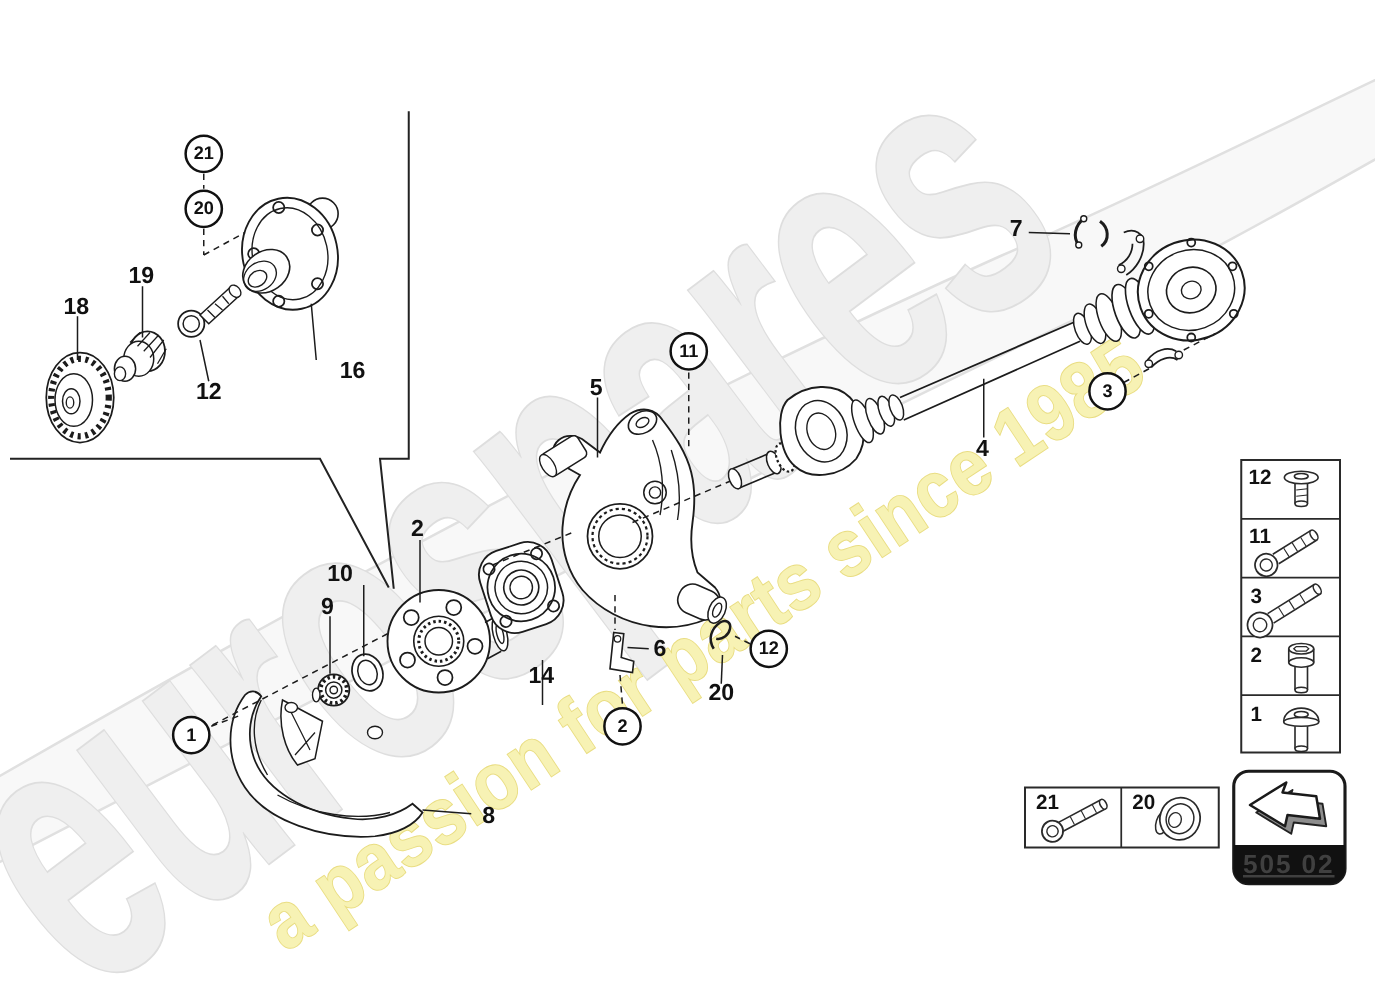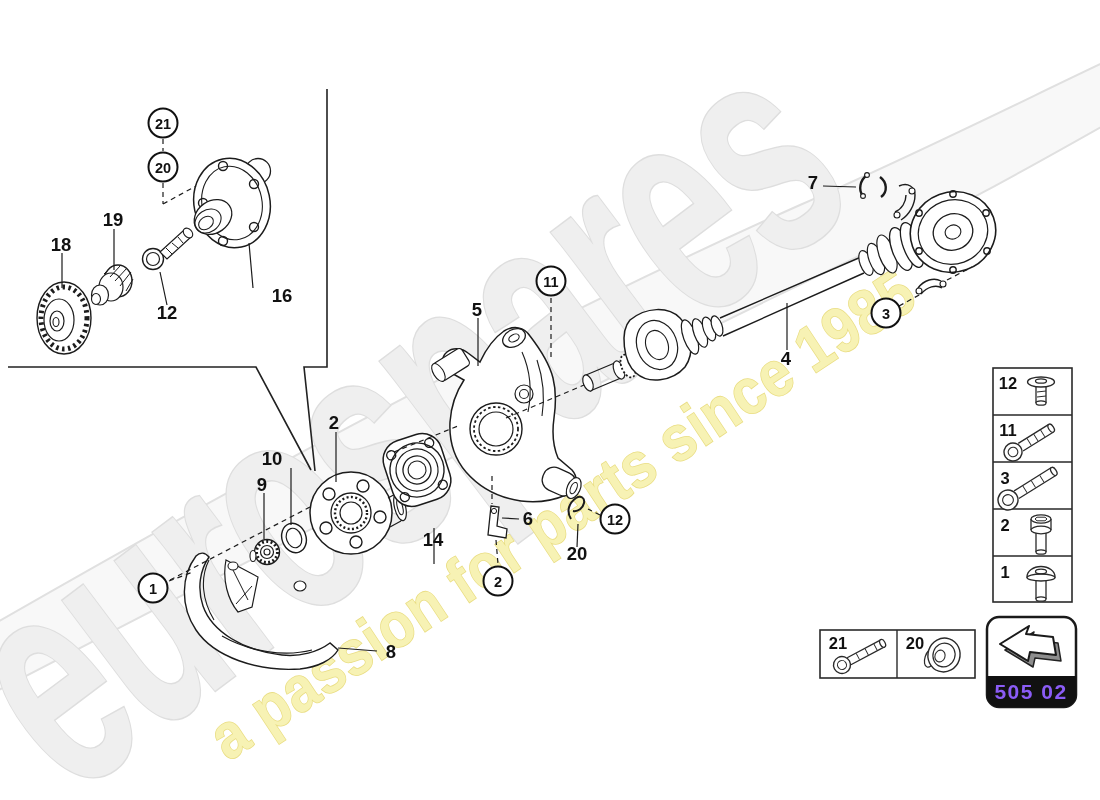--- a/index.html
+++ b/index.html
@@ -18,22 +18,23 @@
   .plabel {
     position:absolute; transform:translate(-50%,-50%);
     font-weight:bold; font-size:18.5px; color:#111; white-space:nowrap;
   }
   .legend-num {
     position:absolute; transform:translate(-50%,-50%);
     font-weight:bold; font-size:16.5px; color:#111;
   }
   .badge-text {
     position:absolute; transform:translate(-50%,-50%);
-    font-weight:bold; font-size:21px; color:#8b5cf6; letter-spacing:1.5px;
+    font-weight:bold; font-size:21px; color:#404040; letter-spacing:1.5px;
     white-space:nowrap;
+    text-decoration:underline;
   }
 </style>
 </head>
 <body>
 
 <div class="scene">
 
 <svg class="art" width="1100" height="800" viewBox="0 0 1100 800">
 
   <g>

